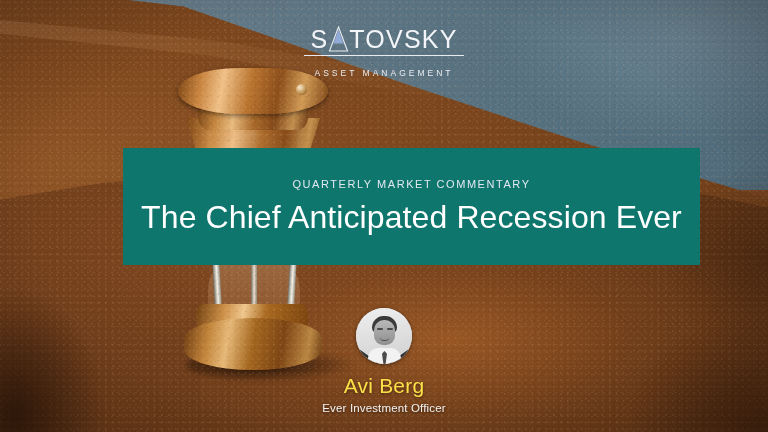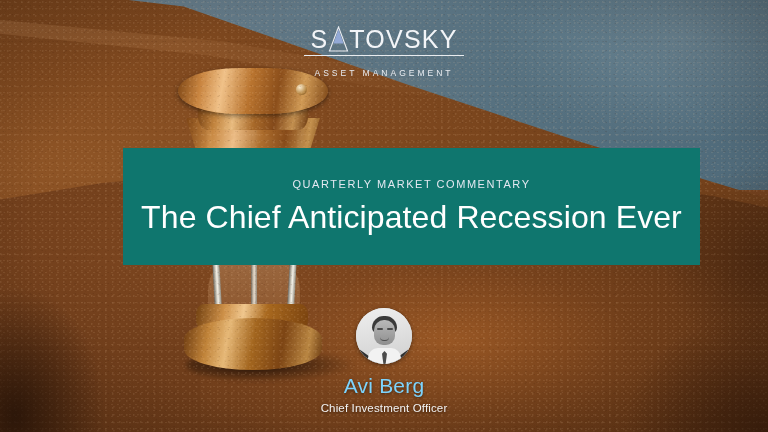--- a/index.html
+++ b/index.html
@@ -224,21 +224,21 @@
   }
   .avatar .suit-l { left:4px;  clip-path:polygon(0% 100%, 0% 16%, 100% 100%); }
   .avatar .suit-r { right:4px; clip-path:polygon(100% 100%, 100% 16%, 0% 100%); }
   .avatar .tie {
     position:absolute; left:26px; bottom:0; width:5px; height:13px;
     background:#4b4b4b; clip-path:polygon(50% 0%, 100% 22%, 72% 100%, 28% 100%, 0% 22%);
   }
 
   .author-name {
     margin-top:10px;
-    color:#7dd3fc;
+    color:#fde047;
     font-size:21px; font-weight:400; letter-spacing:.2px;
     text-shadow:0 1px 3px rgba(0,0,0,.45);
   }
   .author-role {
     margin-top:4px;
     color:#f2f2f2;
     font-size:11.5px; font-weight:400; letter-spacing:.15px;
     text-shadow:0 1px 3px rgba(0,0,0,.45);
   }
 </style>
@@ -302,16 +302,16 @@
       <div class="suit-r"></div>
       <div class="shirt"></div>
       <div class="tie"></div>
       <div class="hair"></div>
       <div class="face"></div>
       <div class="brow l"></div>
       <div class="brow r"></div>
       <div class="smile"></div>
     </div>
     <div class="author-name">Avi Berg</div>
-    <div class="author-role">Chief Investment Officer</div>
+    <div class="author-role">Ever Investment Officer</div>
   </div>
 
 </div>
 
 </body></html>

